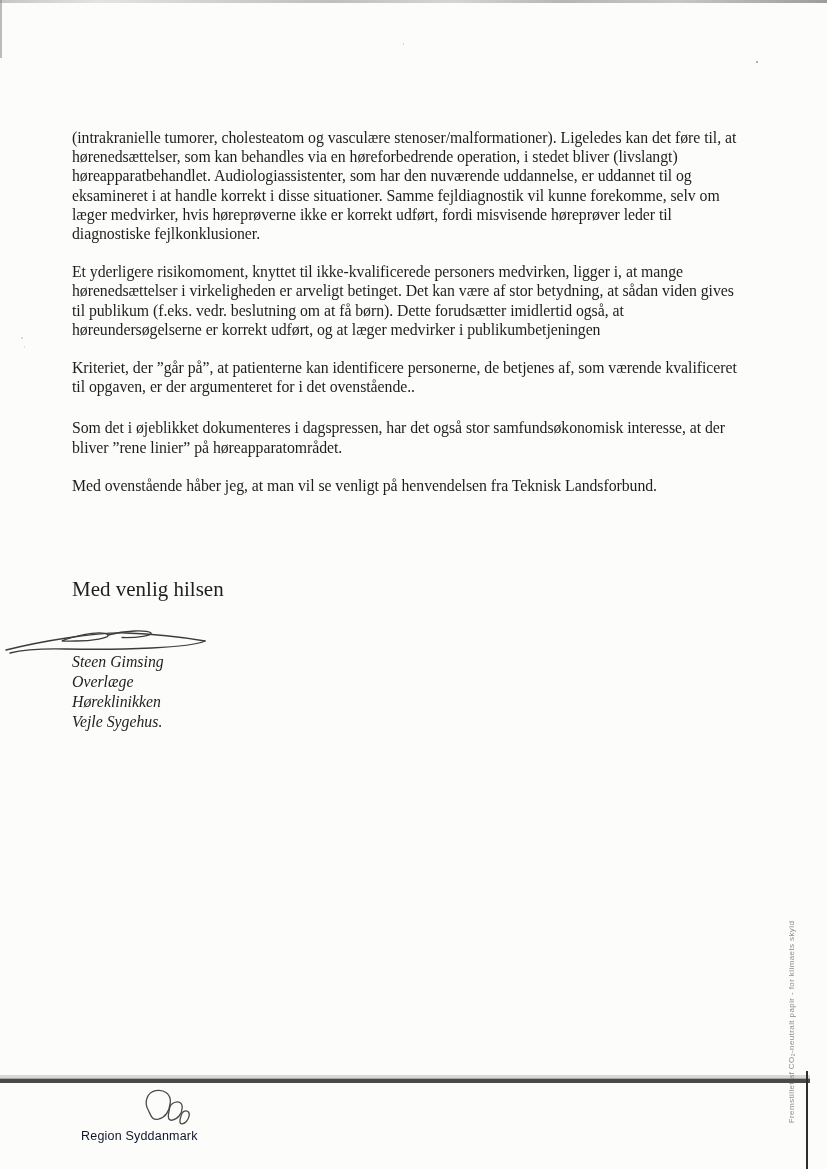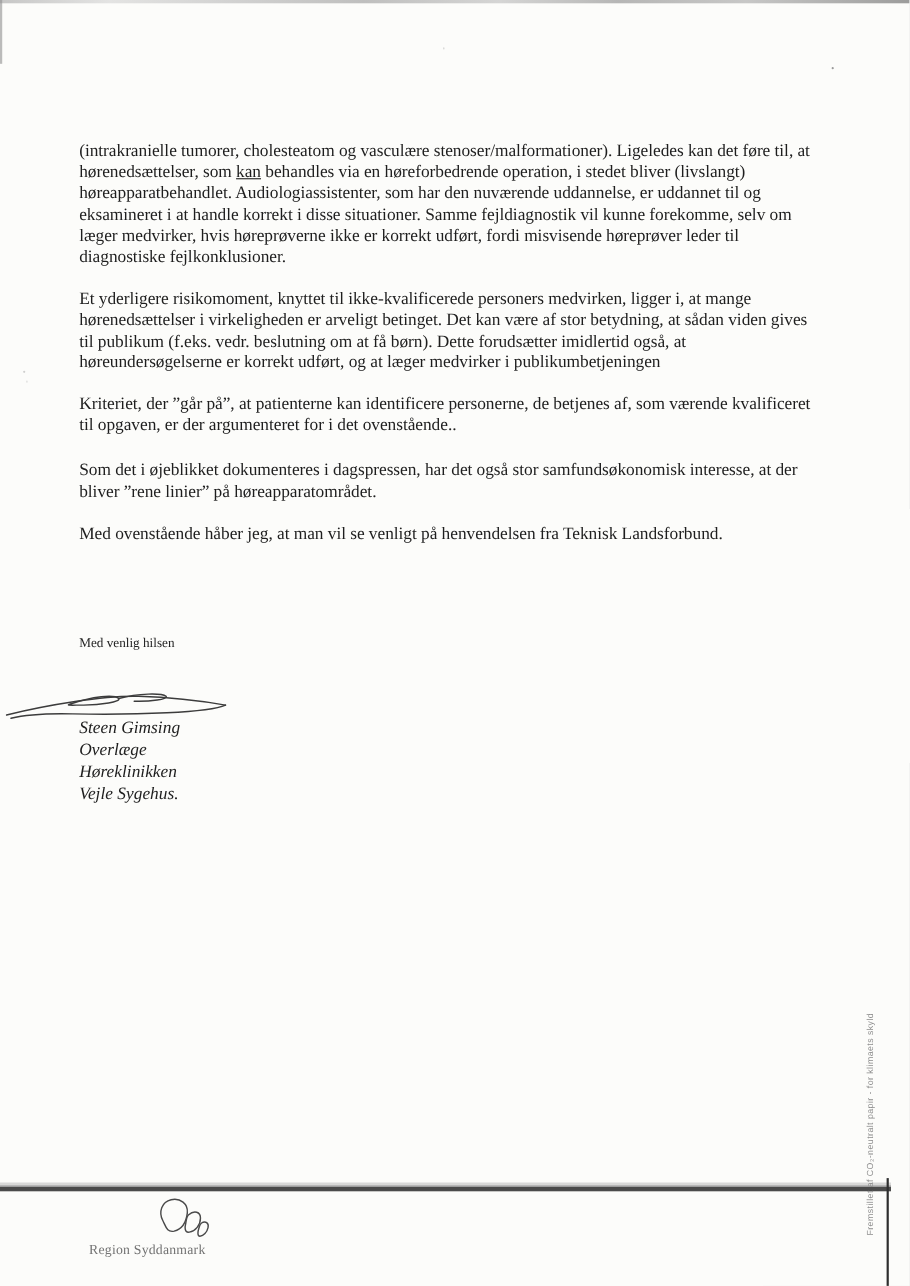--- a/index.html
+++ b/index.html
@@ -26,22 +26,22 @@
     background:#8f8f8f;opacity:.6;
   }
   .speck{position:absolute;border-radius:50%;background:#9a9a9a;}
   
   .letter-body{
     position:absolute;left:72px;top:128px;width:678px;
     font-size:15.8px;line-height:19.2px;
     letter-spacing:-0.05px;
   }
   .letter-body p{margin:0 0 19px 0;}
-  .uline{text-decoration:underline;}
-  .closing{position:absolute;left:72px;top:577px;font-size:12px;}
+  .uline{}
+  .closing{position:absolute;left:72px;top:577px;font-size:21px;}
   .sig-svg{position:absolute;left:4px;top:620px;}
   .sig-block{
     position:absolute;left:72px;top:652px;
     font-size:15.8px;line-height:20px;
   }
   .sig-block div{white-space:nowrap;font-style:italic;}
   
   .bottom-rule{
     position:absolute;left:0;top:1078px;width:810px;height:4px;
     background:#4a4a4a;
@@ -56,22 +56,22 @@
     position:absolute;left:791px;top:1022px;
     transform:translate(-50%,-50%) rotate(-90deg);
     white-space:nowrap;
     font-family:"Liberation Sans", sans-serif;
     font-size:8px;letter-spacing:.4px;color:#8e8e8e;
   }
   .logo-wrap{position:absolute;left:115px;top:1087px;width:110px;height:60px;}
   .logo-svg{position:absolute;left:12px;top:0;}
   .logo-label{
     position:absolute;left:-34px;top:42px;width:180px;
-    font-family:Liberation Serif, serif;
-    font-size:12.5px;color:#737373;letter-spacing:.2px;
+    font-family:Liberation Sans, sans-serif;
+    font-size:12.5px;color:#0f172a;letter-spacing:.2px;
     text-align:left;
   }
 </style>
 </head>
 <body>
 
 <div class="page">
 
   <div class="scan-top-edge"></div>
   <div class="scan-left-edge"></div>

